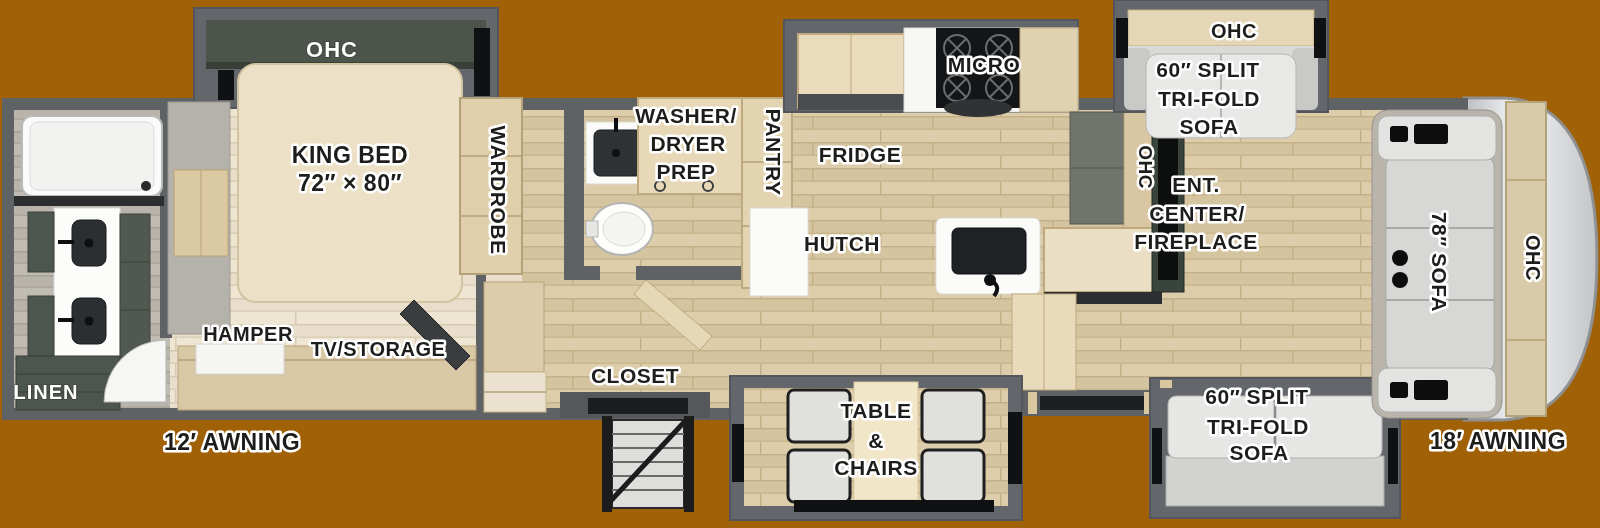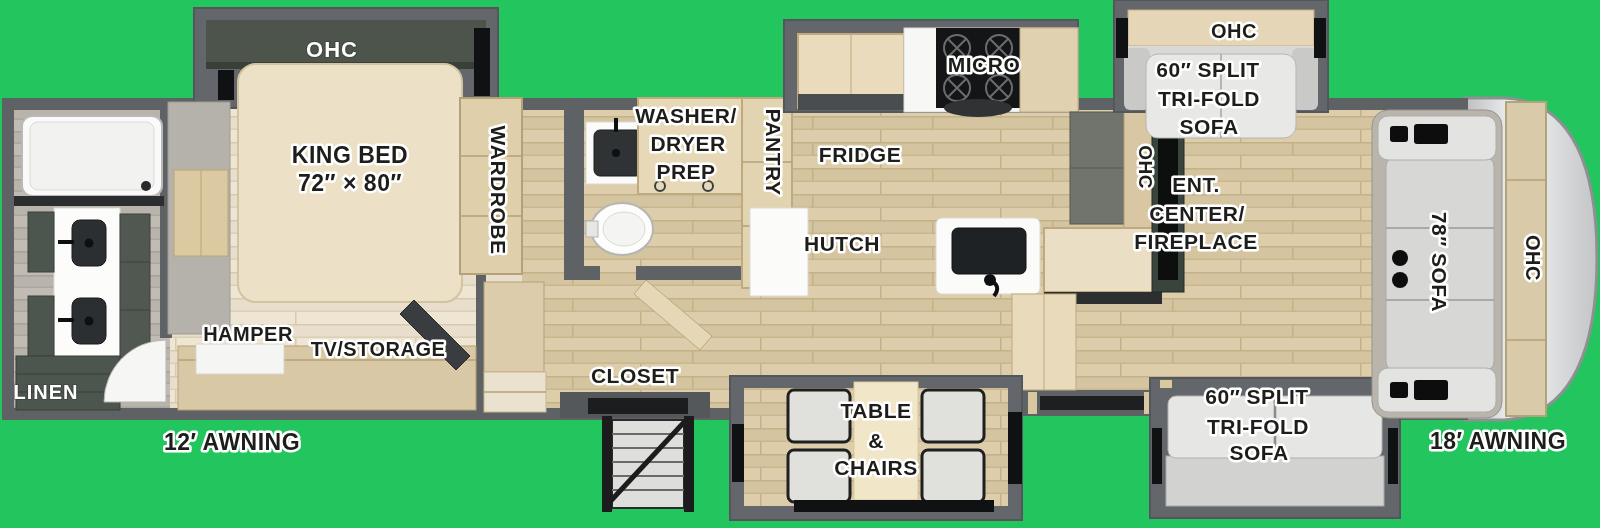--- a/index.html
+++ b/index.html
@@ -1,16 +1,16 @@
 <!DOCTYPE html>
 <html><head>
 <meta charset="utf-8">
 <style>
   html,body{margin:0;padding:0;background:#ffffff;}
-  .stage{position:relative;width:1600px;height:528px;background:#22c55e;overflow:hidden;}
+  .stage{position:relative;width:1600px;height:528px;background:#a16207;overflow:hidden;}
   svg{display:block;}
   .lbl{font-family:"Liberation Sans",sans-serif;font-weight:700;fill:#1d1d1b;
        paint-order:stroke;stroke:#ffffff;stroke-width:5px;stroke-linejoin:round;
        letter-spacing:.5px;font-size:21px;}
   .lbl-w{font-family:"Liberation Sans",sans-serif;font-weight:700;fill:#ffffff;
        paint-order:stroke;stroke:rgba(40,45,40,.35);stroke-width:2px;stroke-linejoin:round;
        letter-spacing:1px;font-size:21px;}
   .s19{font-size:19px}.s20{font-size:20px}.s22{font-size:22px}.s23{font-size:23px}
   .w{fill:#5f6265;}
   .win{fill:#101113;}

